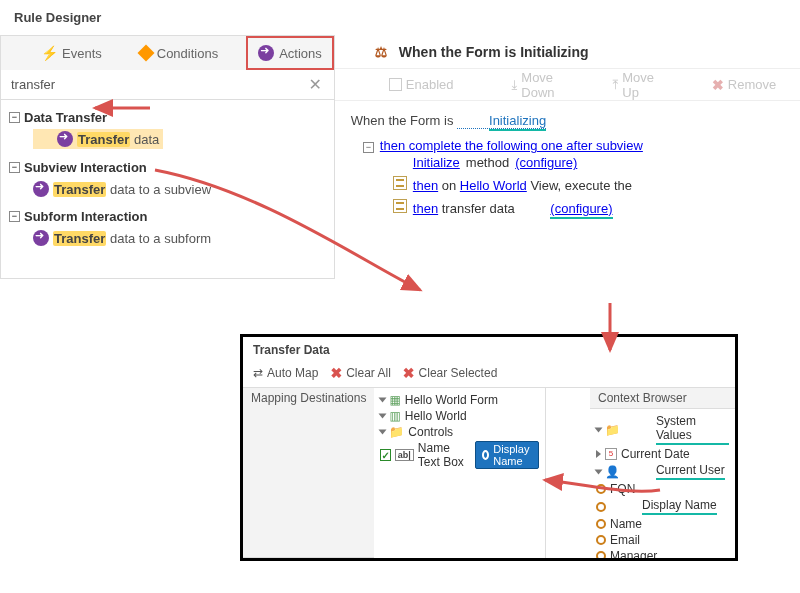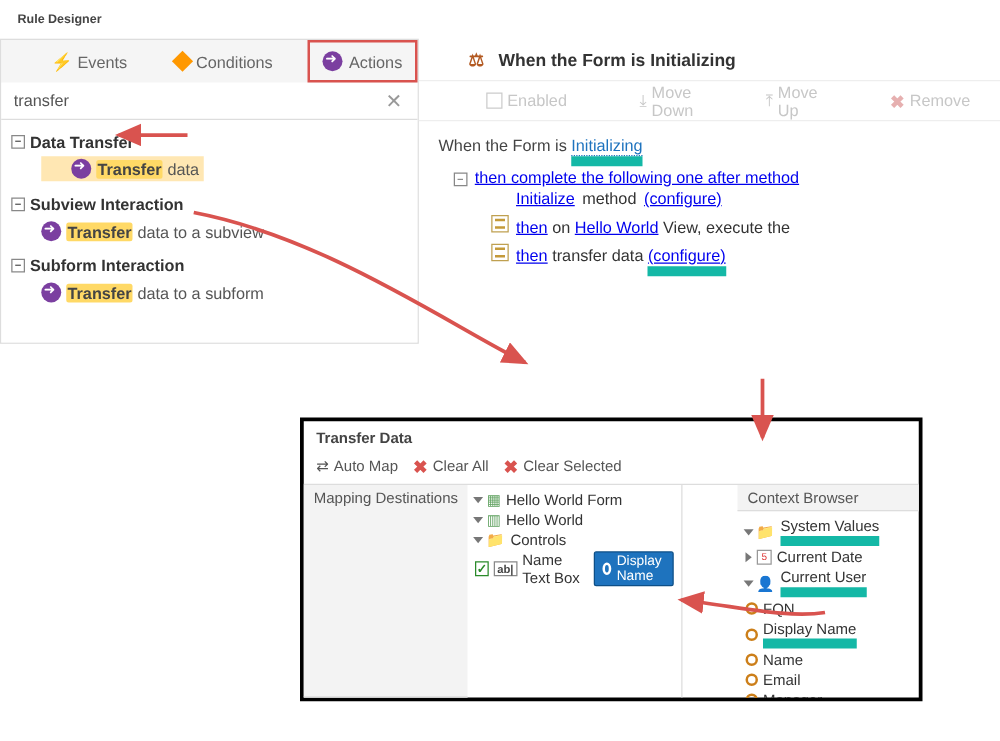--- a/index.html
+++ b/index.html
@@ -1,18 +1,18 @@
 <!DOCTYPE html>
 <html><head>
 <meta charset="utf-8">
 <style>
   * { box-sizing: border-box; }
   body { margin: 0; font-family: "Segoe UI", Arial, sans-serif; font-size: 13px; color: #333; background: #fff; width: 800px; height: 593px; position: relative; overflow: hidden; }
   
-  .header { padding: 10px 14px; font-weight: 600; font-size: 10px; color: #444; }
+  .header { padding: 10px 14px; font-weight: 600; font-size: 13px; color: #444; }
   
   .main-row { display: flex; }
   
   .left-panel { width: 385px; border: 1px solid #ddd; background: #f5f5f5; }
   .right-panel { flex: 1; }
   
   .tabs { display: flex; background: #f5f5f5; height: 34px; align-items: stretch; padding-left: 30px; gap: 18px; }
   .tab { display: flex; align-items: center; gap: 5px; padding: 0 10px; color: #666; font-size: 13px; cursor: pointer; }
   .tab-active { border: 2px solid #d9534f; }
   
@@ -38,21 +38,21 @@
   
   .right-head { display: flex; align-items: center; gap: 8px; padding: 8px 20px 8px 40px; font-weight: 700; color: #333; font-size: 14px; border-bottom: 1px solid #eee; height: 34px; }
   
   .toolbar { display: flex; align-items: center; gap: 14px; padding: 6px 10px; color: #c7c7c7; height: 32px; border-bottom: 1px solid #eee; }
   .tool { display: flex; align-items: center; gap: 4px; cursor: pointer; }
   .chk { width: 13px; height: 13px; border: 1px solid #ccc; background: #fff; }
   .tool.disabled { color: #c7c7c7; padding-left: 44px; }
   
   .rule-text { padding: 12px 16px 8px 16px; color: #444; }
   .rule-text a { color: #1e73be; text-decoration: none; border-bottom: 1px dotted #1e73be; }
-  .ul-red { border-bottom: 8px solid #14b8a6; padding-bottom: 1px; }
+  .ul-red { border-bottom: 2px solid #14b8a6; padding-bottom: 1px; margin-left: 32px; }
   
   .steps { padding: 2px 16px 8px 28px; }
   .step-head { display: flex; align-items: baseline; gap: 6px; color: #1e73be; }
   .step-line { display: flex; align-items: baseline; gap: 6px; padding: 6px 0 0 30px; color: #333; flex-wrap: wrap; }
   .pg-icon { display: inline-block; width: 14px; height: 14px; border: 1px solid #bfa050; background: #fff; position: relative; }
   .pg-icon::after { content: ""; position: absolute; inset: 2px 2px 5px 2px; border-top: 2px solid #c49a3a; border-bottom: 2px solid #c49a3a; height: 4px; }
   
   
   .popup { position: absolute; left: 240px; top: 334px; width: 498px; height: 227px; border: 3px solid #000; background: #fff; display: flex; flex-direction: column; }
   .popup-title { padding: 6px 10px 4px 10px; font-weight: 700; color: #444; font-size: 12px; }
@@ -176,21 +176,21 @@
       </div>
     </div>
 
     <div class="rule-text">
       <span>When the Form is </span><a href="#"><span class="ul-red">Initializing</span></a>
     </div>
 
     <div class="steps">
       <div class="step-head">
         <span class="expander">−</span>
-        <a href="#">then complete the following one after method</a>
+        <a href="#">then complete the following one after subview</a>
       </div>
       <div class="step-line" style="padding-left:50px; padding-top:2px;">
         <a href="#">Initialize</a>
           <span> method </span>
           <a href="#">(configure)</a>
       </div>
       <div class="step-line">
         <span class="pg-icon"></span>
         <span>
           <a href="#">then</a><span> on </span><a href="#">Hello World</a><span> View, execute the </span>

